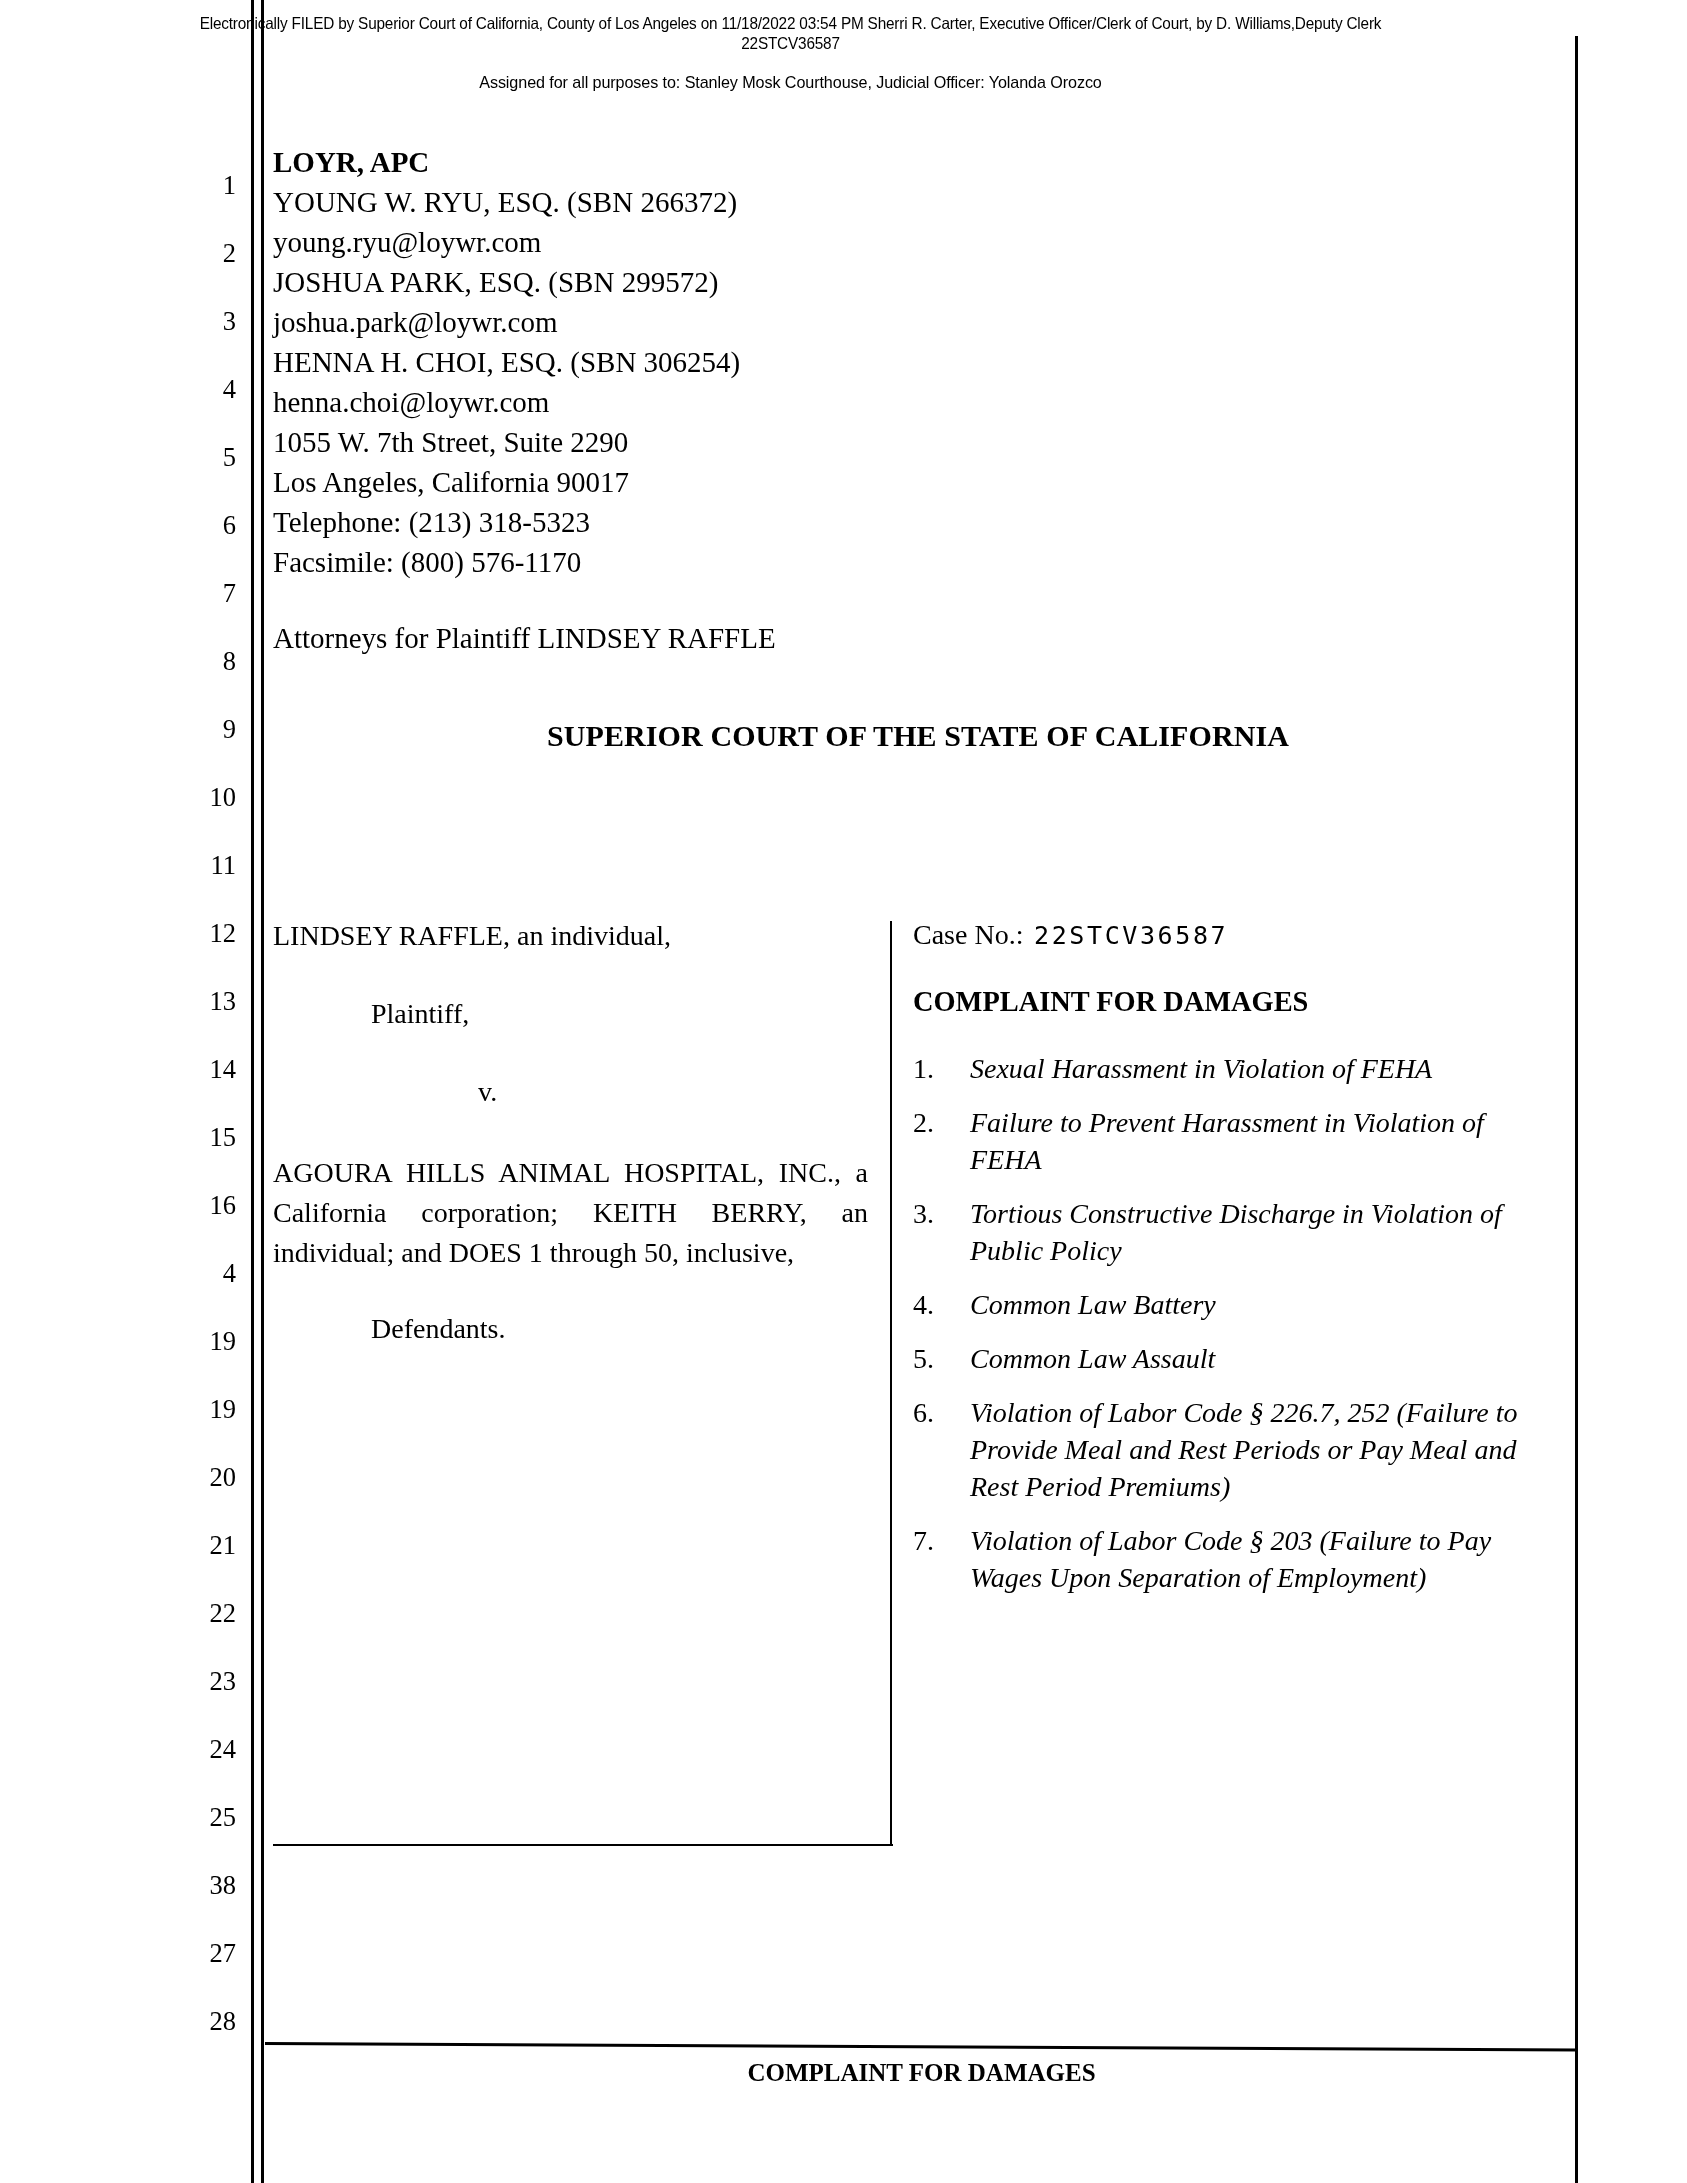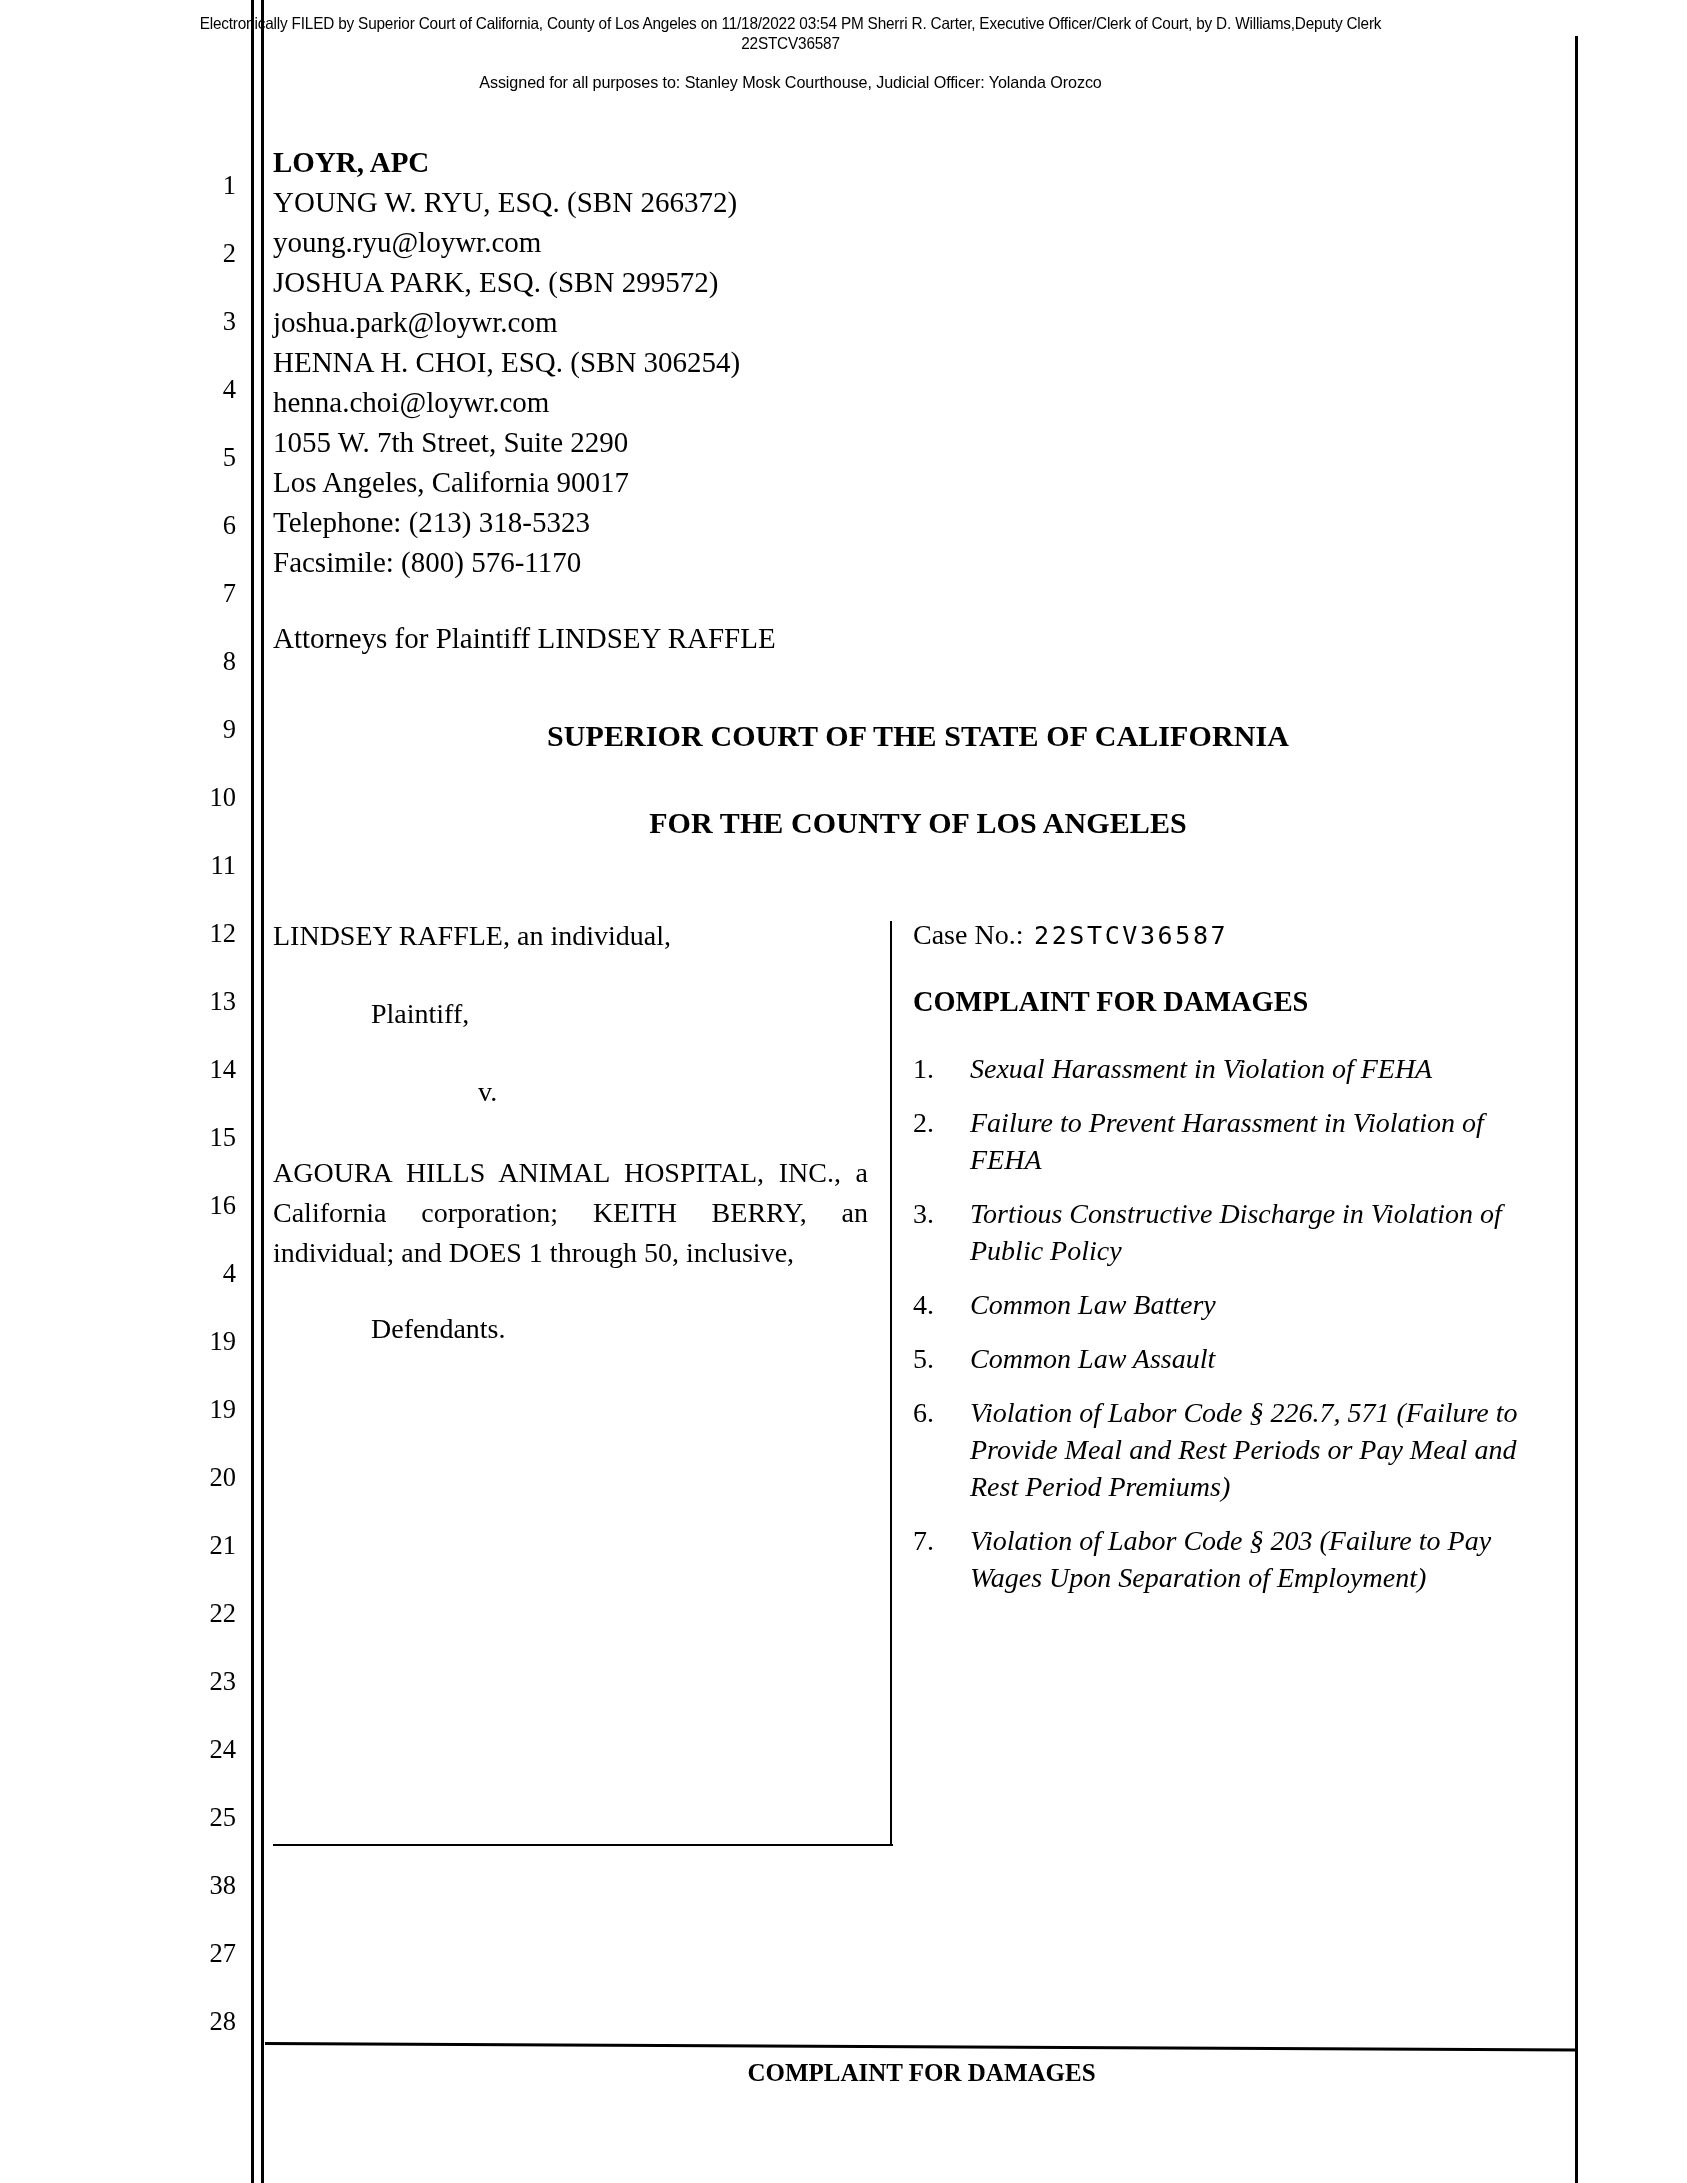--- a/index.html
+++ b/index.html
@@ -299,21 +299,20 @@
       <div>38</div>
       <div>27</div>
       <div>28</div>
     </div>
 
   <div class="content">
     <div class="firm-name">LOYR, APC</div>
     <div class="attorney-block" id="attorney-lines"><div class="attorney-line">YOUNG W. RYU, ESQ. (SBN 266372)</div><div class="attorney-line">young.ryu@loywr.com</div><div class="attorney-line">JOSHUA PARK, ESQ. (SBN 299572)</div><div class="attorney-line">joshua.park@loywr.com</div><div class="attorney-line">HENNA H. CHOI, ESQ. (SBN 306254)</div><div class="attorney-line">henna.choi@loywr.com</div><div class="attorney-line">1055 W. 7th Street, Suite 2290</div><div class="attorney-line">Los Angeles, California 90017</div><div class="attorney-line">Telephone: (213) 318-5323</div><div class="attorney-line">Facsimile: (800) 576-1170</div></div>
     <div class="attorneys-for">Attorneys for Plaintiff LINDSEY RAFFLE</div>
     <div class="court-title">SUPERIOR COURT OF THE STATE OF CALIFORNIA</div>
-    <div class="court-title-2">FOR THE COUNTY OF LOS ANGELES</div>
   </div>
 
   <div class="caption">
     <div class="caption-divider"></div>
     <div class="caption-bottom"></div>
 
     <div class="caption-left">
       <div class="cap-party">LINDSEY RAFFLE, an individual,</div>
       <div class="cap-role">Plaintiff,</div>
       <div class="cap-v">v.</div>
@@ -342,21 +341,21 @@
           <div class="cause-item">
             <div class="cause-num">4.</div>
             <div class="cause-text">Common Law Battery</div>
           </div>
           <div class="cause-item">
             <div class="cause-num">5.</div>
             <div class="cause-text">Common Law Assault</div>
           </div>
           <div class="cause-item">
             <div class="cause-num">6.</div>
-            <div class="cause-text">Violation of Labor Code § 226.7, 571 (Failure to Provide Meal and Rest Periods or Pay Meal and Rest Period Premiums)</div>
+            <div class="cause-text">Violation of Labor Code § 226.7, 252 (Failure to Provide Meal and Rest Periods or Pay Meal and Rest Period Premiums)</div>
           </div>
           <div class="cause-item">
             <div class="cause-num">7.</div>
             <div class="cause-text">Violation of Labor Code § 203 (Failure to Pay Wages Upon Separation of Employment)</div>
           </div>
         </div>
     </div>
   </div>
 
   <div class="footer-rule"></div>

